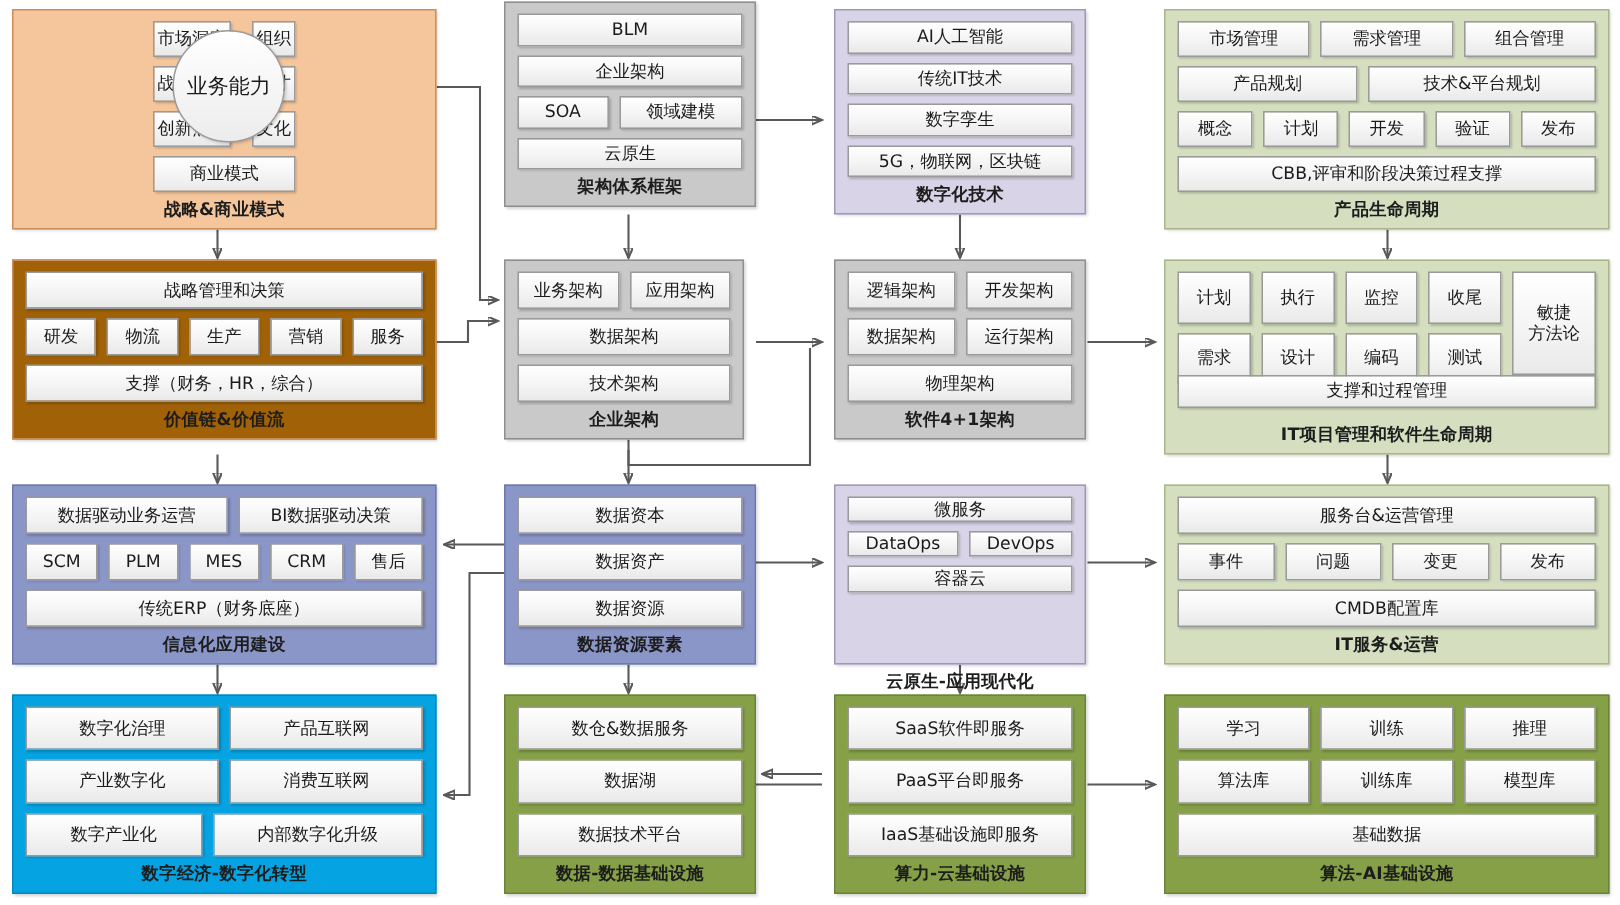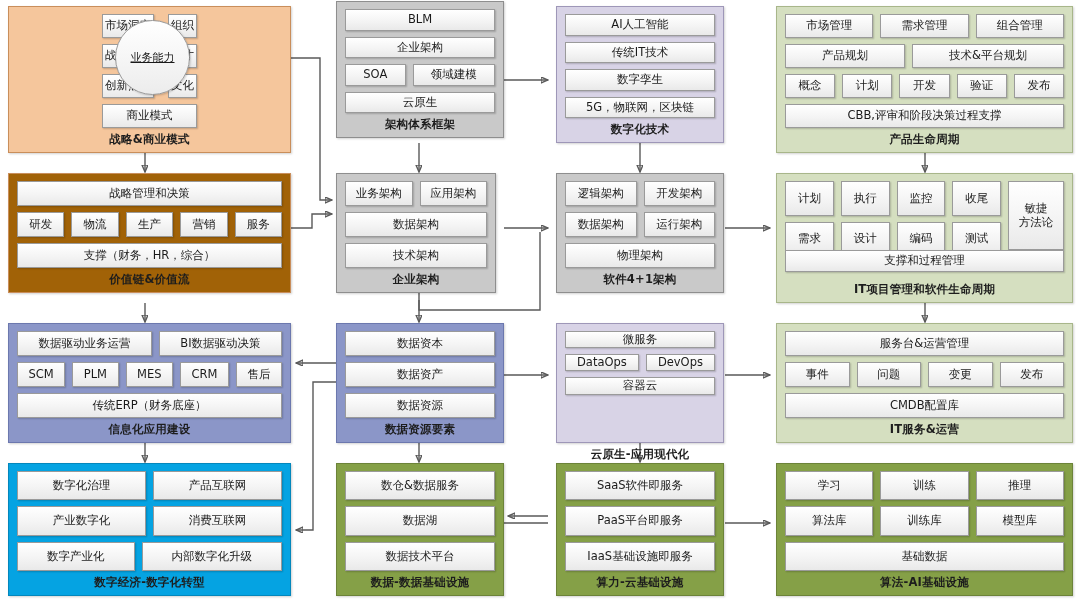--- a/index.html
+++ b/index.html
@@ -65,23 +65,22 @@
     padding-bottom:2px;
     letter-spacing:.2px;
   }
   
   .circle{
     border-radius:50%;
     background:linear-gradient(to bottom,#ffffff 0%,#f6f6f6 50%,#ececec 100%);
     border:1px solid #9a9a9a;
     box-shadow:1px 1px 2px rgba(0,0,0,.18);
     display:flex;align-items:center;justify-content:center;
-    font-size:11px;color:#1a1a1a;
+    font-size:14px;color:#1a1a1a;
     position:absolute;
-    text-decoration:underline;
   }
   
   svg.links{position:absolute;left:0;top:0;width:1080px;height:603px;pointer-events:none;}
   svg.links path,svg.links line{stroke:#595959;stroke-width:1.4;fill:none;}
 </style>
 </head>
 <body>
 
 <div id="canvas">
 

